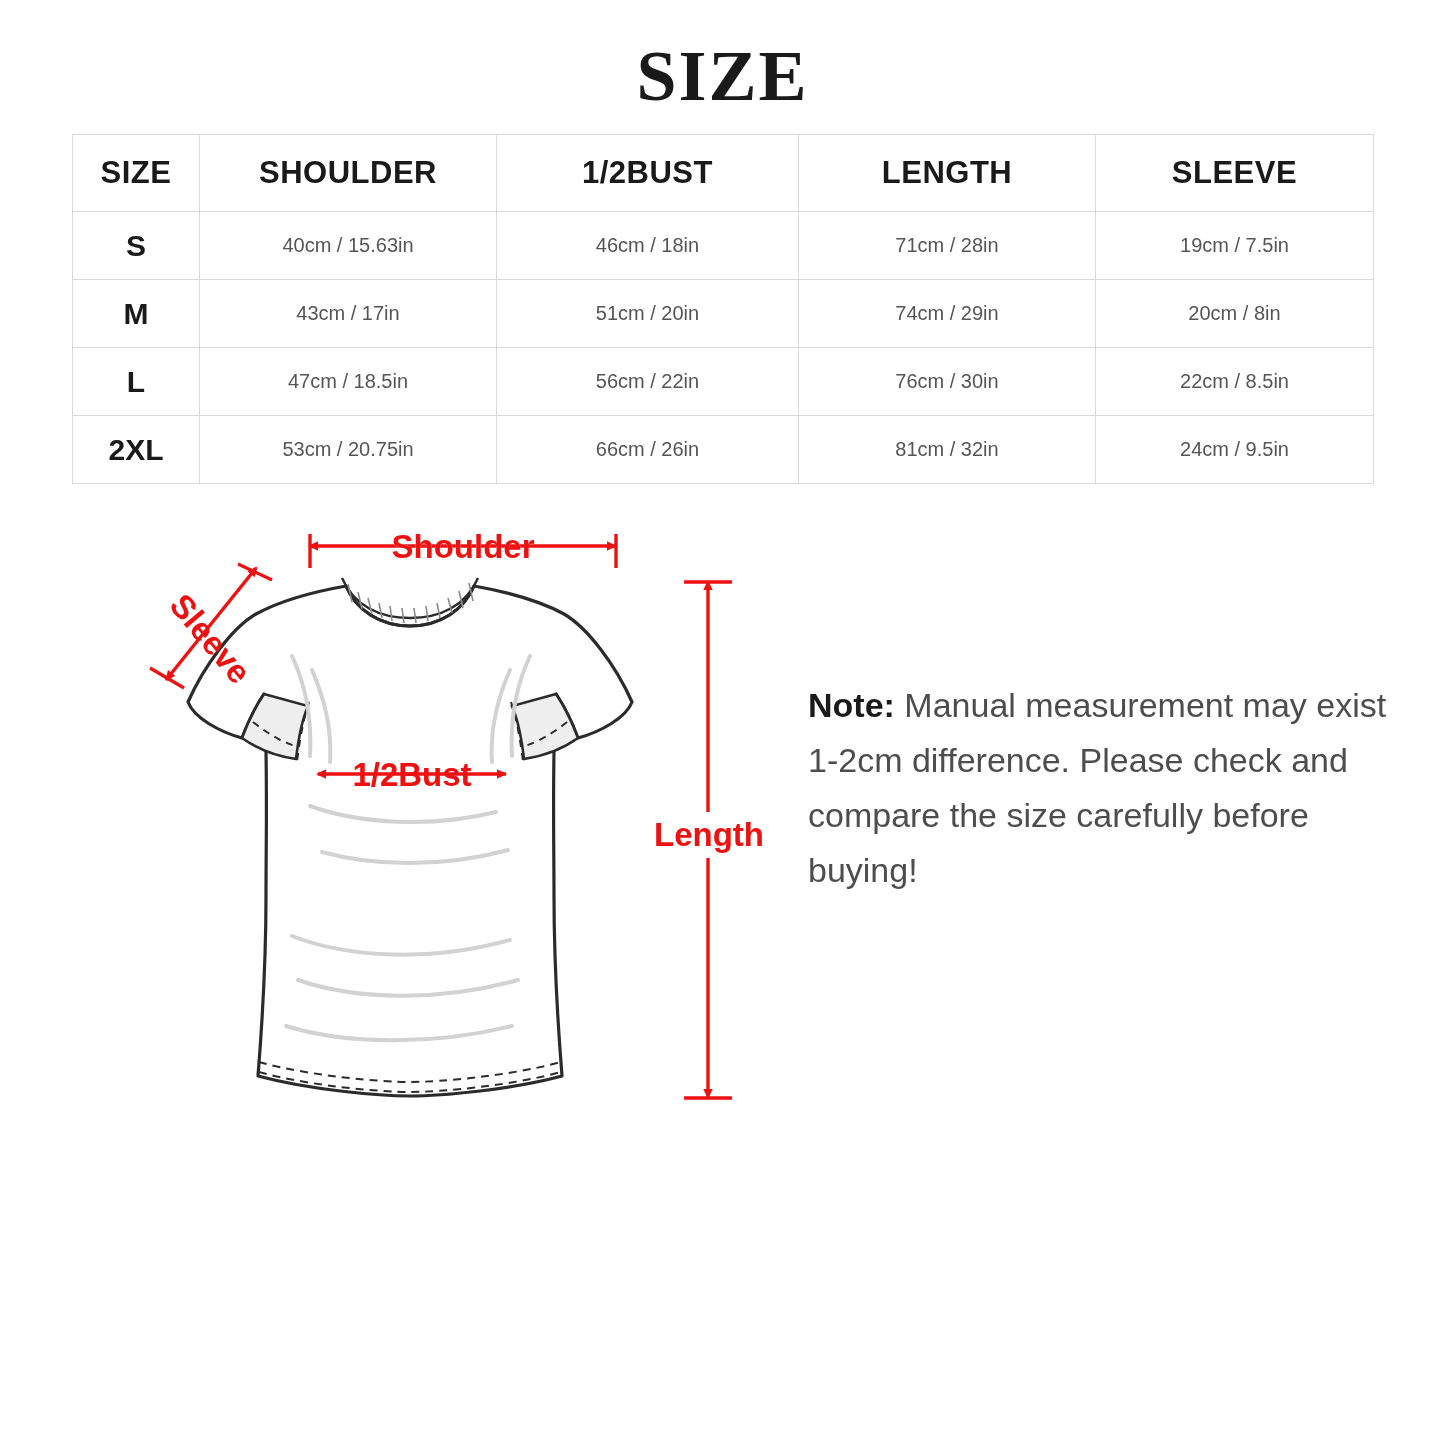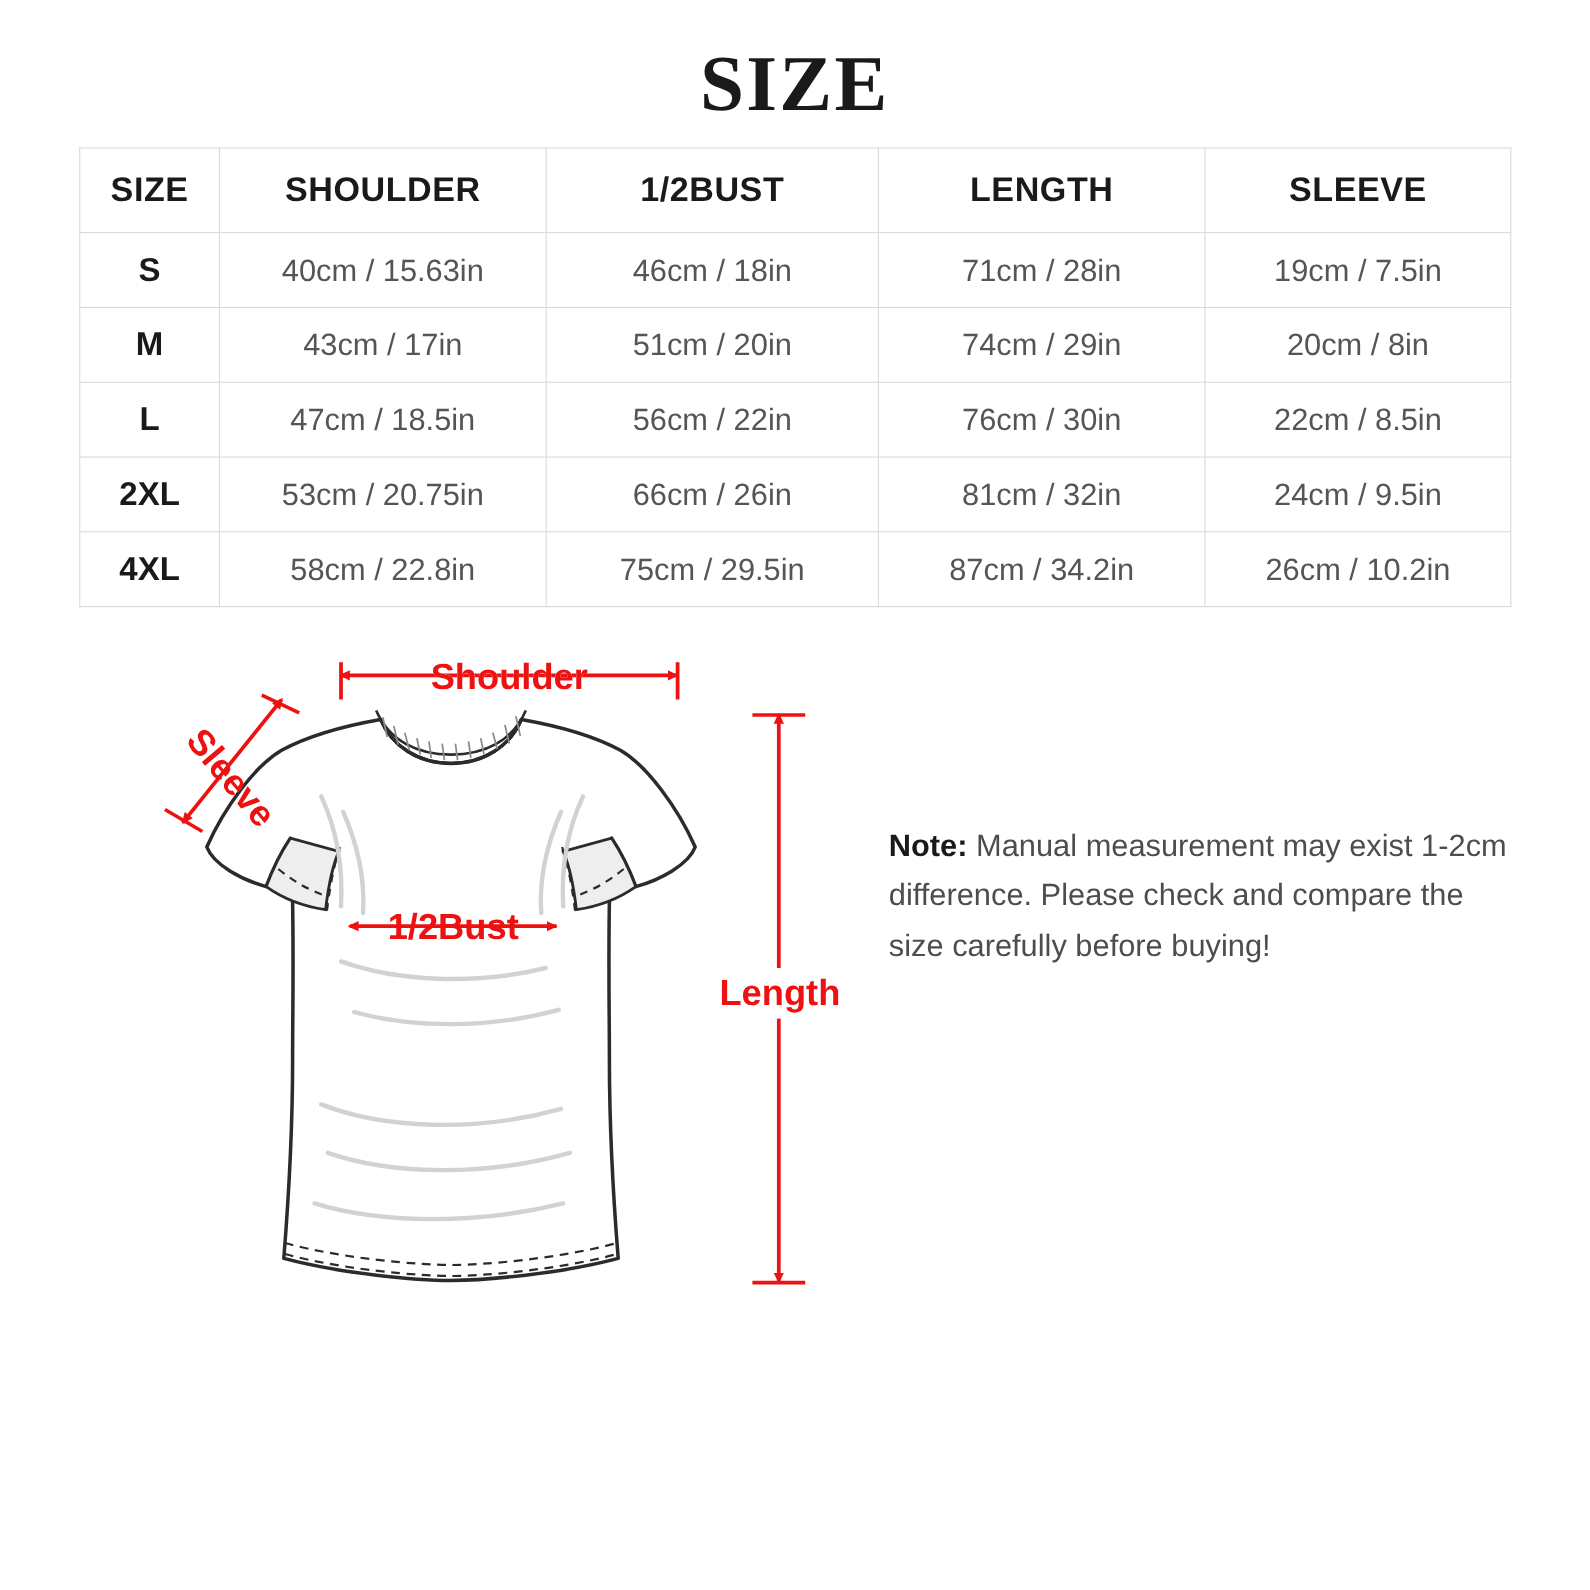--- a/index.html
+++ b/index.html
@@ -45,21 +45,21 @@
   }
   table.size-table th {
     height: 74px;
     font-size: 31px;
     font-weight: 700;
     color: #1a1a1a;
     letter-spacing: 0.5px;
   }
   table.size-table td {
     height: 65px;
-    font-size: 28px;
+    font-size: 20px;
     color: #555;
     font-weight: 400;
   }
   table.size-table td.size-cell {
     font-size: 30px;
     font-weight: 700;
     color: #1a1a1a;
   }
   col.c-size   { width: 127px; }
   col.c-sh     { width: 297px; }
@@ -79,21 +79,21 @@
     left: 60px;
     top: 0px;
   }
 
   
   .note {
     position: absolute;
     left: 808px;
     top: 172px;
     width: 580px;
-    font-size: 28px;
+    font-size: 34px;
     line-height: 1.62;
     color: #4d4d4d;
     font-weight: 400;
   }
   .note b {
     color: #1a1a1a;
     font-weight: 700;
   }
 </style>
 </head>
@@ -140,27 +140,20 @@
         <td>56cm / 22in</td>
         <td>76cm / 30in</td>
         <td>22cm / 8.5in</td>
       </tr>
       <tr>
         <td class="size-cell">2XL</td>
         <td>53cm / 20.75in</td>
         <td>66cm / 26in</td>
         <td>81cm / 32in</td>
         <td>24cm / 9.5in</td>
-      </tr>
-      <tr>
-        <td class="size-cell">4XL</td>
-        <td>58cm / 22.8in</td>
-        <td>75cm / 29.5in</td>
-        <td>87cm / 34.2in</td>
-        <td>26cm / 10.2in</td>
       </tr>
     </tbody>
   </table>
 </div>
 
 <div class="diagram-area">
 
   <svg class="shirt-svg" width="760" height="620" viewBox="0 0 760 620">
     <defs>
       <marker id="arrR" markerWidth="11" markerHeight="11" refX="9" refY="5.5" orient="auto" markerUnits="userSpaceOnUse">

